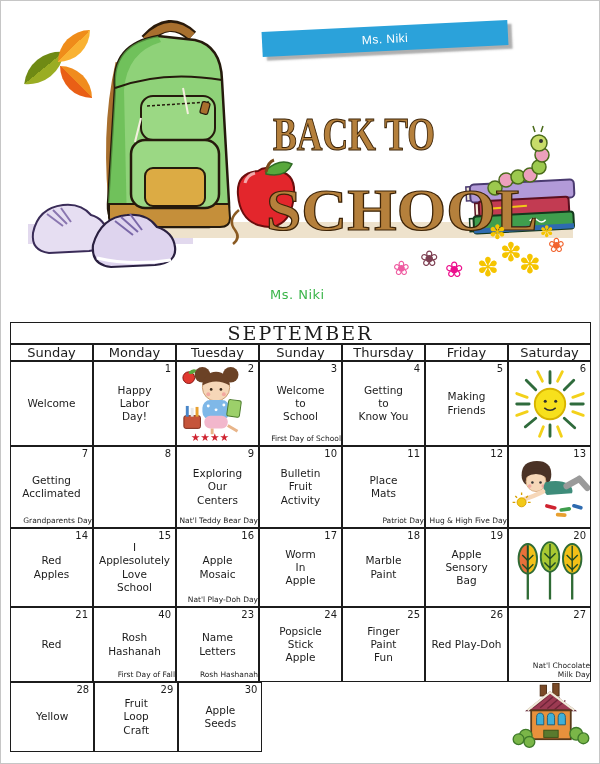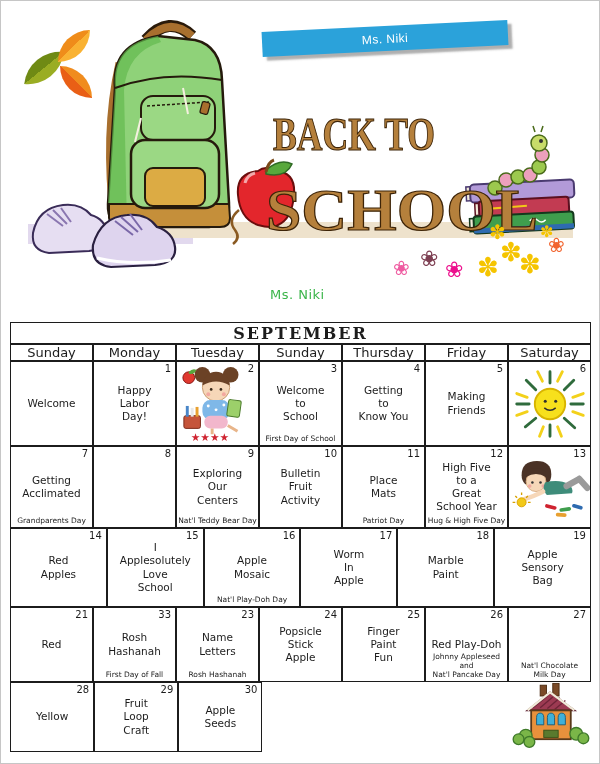--- a/index.html
+++ b/index.html
@@ -25,29 +25,29 @@
   .hero{position:absolute;left:23px;top:18px;width:585px;height:252px;}
 
   
   .flowers span{position:absolute;line-height:1;}
 
   .caption{position:absolute;left:270px;top:287px;color:#3bb54a;font-size:13px;letter-spacing:.5px;}
 
   
   .calendar{position:absolute;left:10px;top:322px;width:581px;}
   .mtitle{height:20px;border:1px solid #1c1c1c;display:flex;align-items:center;justify-content:center;
-          font-family:"DejaVu Serif",serif;font-size:16px;letter-spacing:2px;font-weight:bold;}
+          font-family:"DejaVu Serif",serif;font-size:19px;letter-spacing:2px;}
   .dayrow,.wrow{display:flex;}
   .dayrow .dcell{flex:1;height:15px;border:1px solid #1c1c1c;display:flex;align-items:center;
                  justify-content:center;font-size:13px;}
   .cell{flex:1;position:relative;border:1px solid #1c1c1c;display:flex;align-items:center;justify-content:center;}
   .cell.nb{border:none;}
   .dnum{position:absolute;top:1px;right:4px;font-size:10px;}
   .ctitle{white-space:pre-line;text-align:center;font-size:10.5px;line-height:1.25;padding:0 1px;}
-  .cfooter{position:absolute;bottom:2px;left:0;right:0;text-align:center;font-size:7.5px;
+  .cfooter{position:absolute;bottom:2px;left:0;right:0;text-align:right;font-size:7.5px;
            line-height:1.2;white-space:pre-line;}
   .cart{position:absolute;inset:0;display:flex;align-items:center;justify-content:center;}
   .cell.nb .cart{align-items:flex-end;justify-content:center;padding-bottom:2px;}
 </style>
 </head>
 <body>
 
 <div id="page">
 
   <div class="leaf-logo">
@@ -250,24 +250,20 @@
 Activity</div>
             <div class="dnum">10</div>
           </div>
           <div class="cell">
             <div class="ctitle">Place
 Mats</div>
             <div class="cfooter">Patriot Day</div>
             <div class="dnum">11</div>
           </div>
           <div class="cell">
-            <div class="ctitle">High Five
-to a
-Great
-School Year</div>
             <div class="cfooter">Hug &amp; High Five Day</div>
             <div class="dnum">12</div>
           </div>
           <div class="cell">
             <div class="cart">
               <svg width="82" height="66" viewBox="0 0 90 70">
                 <path d="M14,22 q0,-16 17,-16 q16,0 16,15 q0,7 -4,10 l-25,1 q-4,-4 -4,-10 z" fill="#4a3226"></path>
                 <circle cx="30" cy="29" r="11" fill="#f6d7b8" stroke="#d8ab80"></circle>
                 <path d="M19,24 q11,-7 22,0 l0,-6 q-11,-8 -22,0 z" fill="#4a3226"></path>
                 <circle cx="26" cy="30" r="1.4" fill="#333"></circle>
@@ -317,31 +313,50 @@
             <div class="ctitle">Marble
 Paint</div>
             <div class="dnum">18</div>
           </div>
           <div class="cell">
             <div class="ctitle">Apple
 Sensory
 Bag</div>
             <div class="dnum">19</div>
           </div>
+          <div class="cell">
+            <div class="cart">
+              <svg width="74" height="74" viewBox="0 0 80 80">
+                <g stroke="#2f6b35" stroke-width="2">
+                  <path d="M16,46 V74 M40,44 V74 M64,46 V74" stroke-width="2.5"></path>
+                  <path d="M16,14 a10,16 0 0 0 0,32 z" fill="#e8703a"></path>
+                  <path d="M16,14 a10,16 0 0 1 0,32 z" fill="#f2c018"></path>
+                  <ellipse cx="40" cy="28" rx="10" ry="16" fill="#a8c832"></ellipse>
+                  <ellipse cx="64" cy="30" rx="10" ry="16" fill="#f2c018"></ellipse>
+                </g>
+                <g stroke="#1f4a22" stroke-width="1.5" fill="none">
+                  <path d="M16,16 V44 M10,26 L16,32 M22,26 L16,32 M10,36 L16,42 M22,36 L16,42"></path>
+                  <path d="M40,14 V42 M34,24 L40,30 M46,24 L40,30 M34,34 L40,40 M46,34 L40,40"></path>
+                  <path d="M64,16 V44 M58,26 L64,32 M70,26 L64,32 M58,36 L64,42 M70,36 L64,42"></path>
+                </g>
+              </svg>
+            </div>
+            <div class="dnum">20</div>
+          </div>
         </div>
         <div class="wrow" style="height: 75px;">
           <div class="cell">
             <div class="ctitle">Red</div>
             <div class="dnum">21</div>
           </div>
           <div class="cell">
             <div class="ctitle">Rosh
 Hashanah</div>
             <div class="cfooter">First Day of Fall</div>
-            <div class="dnum">33</div>
+            <div class="dnum">40</div>
           </div>
           <div class="cell">
             <div class="ctitle">Name
 Letters</div>
             <div class="cfooter">Rosh Hashanah</div>
             <div class="dnum">23</div>
           </div>
           <div class="cell">
             <div class="ctitle">Popsicle
 Stick
@@ -349,23 +364,20 @@
             <div class="dnum">24</div>
           </div>
           <div class="cell">
             <div class="ctitle">Finger
 Paint
 Fun</div>
             <div class="dnum">25</div>
           </div>
           <div class="cell">
             <div class="ctitle">Red Play-Doh</div>
-            <div class="cfooter">Johnny Appleseed
-and
-Nat'l Pancake Day</div>
             <div class="dnum">26</div>
           </div>
           <div class="cell">
             <div class="cfooter">Nat'l Chocolate
 Milk Day</div>
             <div class="dnum">27</div>
           </div>
         </div>
         <div class="wrow" style="height: 70px;">
           <div class="cell">

